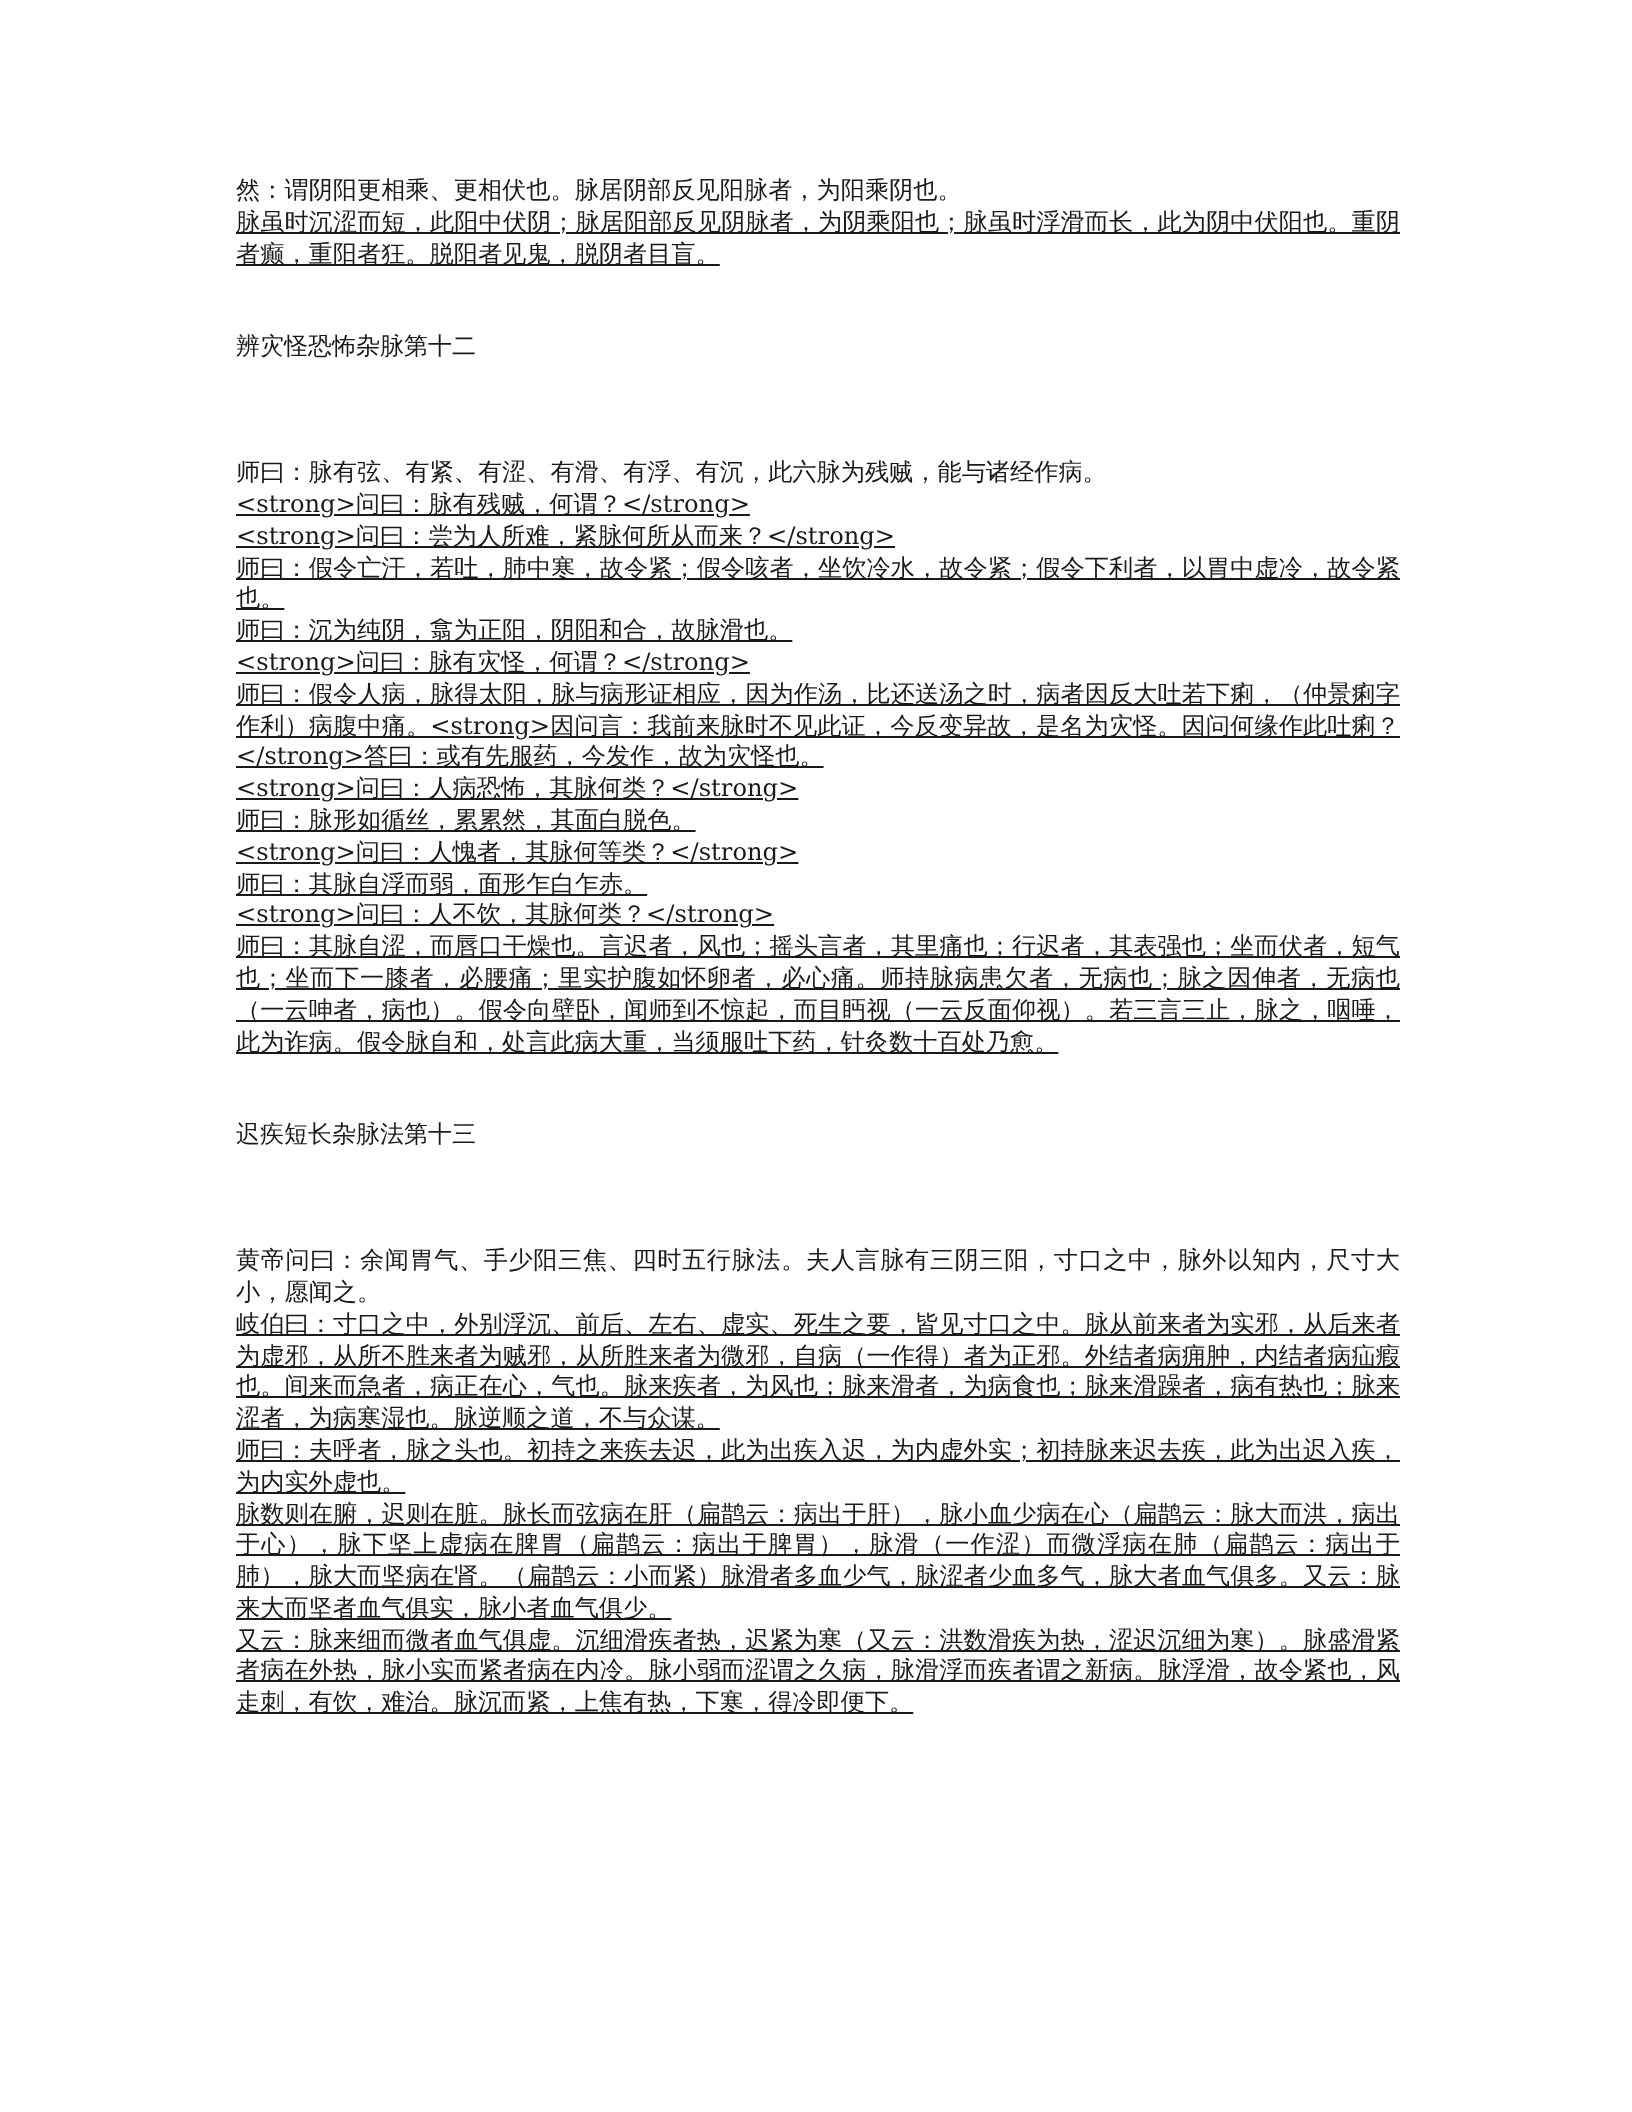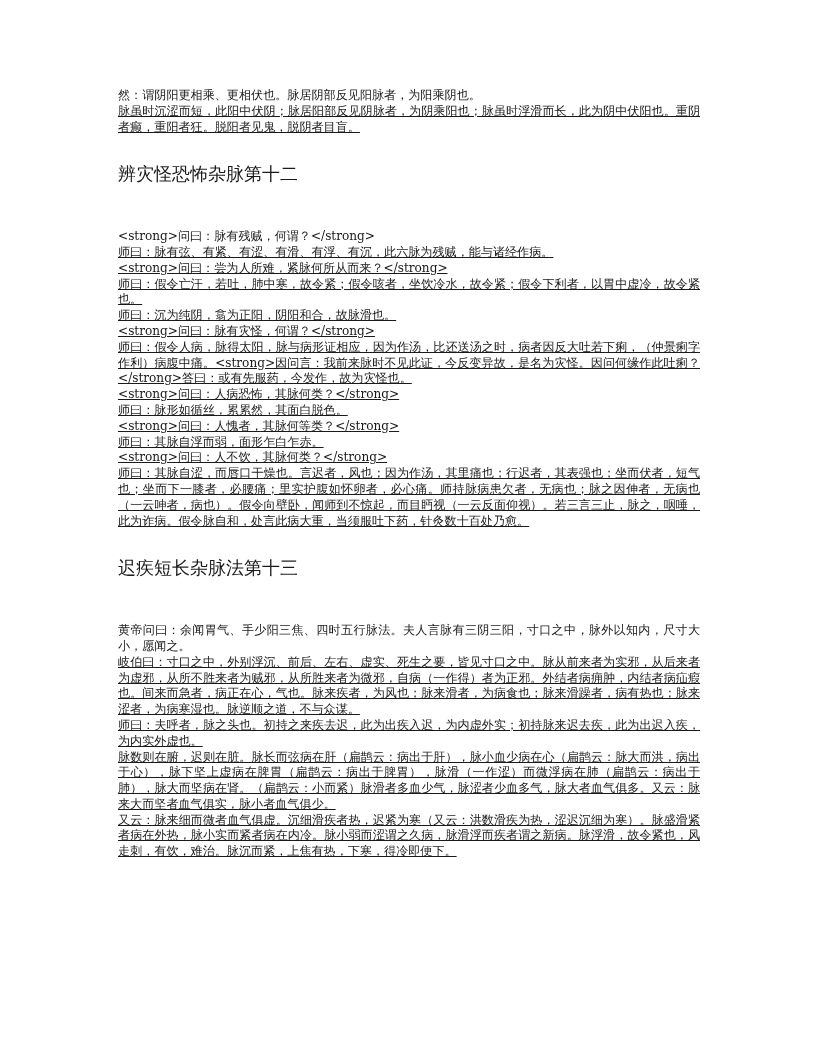--- a/index.html
+++ b/index.html
@@ -32,21 +32,21 @@
     text-align: justify;
     text-justify: inter-ideograph;
     word-break: break-all;
     letter-spacing: 0;
   }
   .para + .para {
     margin-top: 0;
     text-decoration: underline;
   }
   .heading {
-    font-size: 18px;
+    font-size: 12px;
     line-height: 15.8px;
     color: #1a1a1a;
     margin: 0;
     font-weight: normal;
   }
   .spacer-heading-before {
     height: 31px;
   }
   .spacer-heading-after {
     height: 47px;
@@ -55,33 +55,33 @@
 </head>
 <body>
 
 <div class="page">
   <div class="content" id="doc-body">
       <p class="para">然：谓阴阳更相乘、更相伏也。脉居阴部反见阳脉者，为阳乘阴也。</p>
       <p class="para">脉虽时沉涩而短，此阳中伏阴；脉居阳部反见阴脉者，为阴乘阳也；脉虽时浮滑而长，此为阴中伏阳也。重阴者癫，重阳者狂。脱阳者见鬼，脱阴者目盲。</p>
       <div class="spacer-heading-before"></div>
       <div class="heading">辨灾怪恐怖杂脉第十二</div>
       <div class="spacer-heading-after"></div>
+      <p class="para">师曰：脉有弦、有紧、有涩、有滑、有浮、有沉，此六脉为残贼，能与诸经作病。</p>
       <p class="para">&lt;strong&gt;问曰：脉有残贼，何谓？&lt;/strong&gt;</p>
-      <p class="para">师曰：脉有弦、有紧、有涩、有滑、有浮、有沉，此六脉为残贼，能与诸经作病。</p>
       <p class="para">&lt;strong&gt;问曰：尝为人所难，紧脉何所从而来？&lt;/strong&gt;</p>
       <p class="para">师曰：假令亡汗，若吐，肺中寒，故令紧；假令咳者，坐饮冷水，故令紧；假令下利者，以胃中虚冷，故令紧也。</p>
       <p class="para">师曰：沉为纯阴，翕为正阳，阴阳和合，故脉滑也。</p>
       <p class="para">&lt;strong&gt;问曰：脉有灾怪，何谓？&lt;/strong&gt;</p>
       <p class="para">师曰：假令人病，脉得太阳，脉与病形证相应，因为作汤，比还送汤之时，病者因反大吐若下痢，（仲景痢字作利）病腹中痛。&lt;strong&gt;因问言：我前来脉时不见此证，今反变异故，是名为灾怪。因问何缘作此吐痢？&lt;/strong&gt;答曰：或有先服药，今发作，故为灾怪也。</p>
       <p class="para">&lt;strong&gt;问曰：人病恐怖，其脉何类？&lt;/strong&gt;</p>
       <p class="para">师曰：脉形如循丝，累累然，其面白脱色。</p>
       <p class="para">&lt;strong&gt;问曰：人愧者，其脉何等类？&lt;/strong&gt;</p>
       <p class="para">师曰：其脉自浮而弱，面形乍白乍赤。</p>
       <p class="para">&lt;strong&gt;问曰：人不饮，其脉何类？&lt;/strong&gt;</p>
-      <p class="para">师曰：其脉自涩，而唇口干燥也。言迟者，风也；因为作汤，其里痛也；行迟者，其表强也；坐而伏者，短气也；坐而下一膝者，必腰痛；里实护腹如怀卵者，必心痛。师持脉病患欠者，无病也；脉之因伸者，无病也（一云呻者，病也）。假令向壁卧，闻师到不惊起，而目眄视（一云反面仰视）。若三言三止，脉之，咽唾，此为诈病。假令脉自和，处言此病大重，当须服吐下药，针灸数十百处乃愈。</p>
+      <p class="para">师曰：其脉自涩，而唇口干燥也。言迟者，风也；摇头言者，其里痛也；行迟者，其表强也；坐而伏者，短气也；坐而下一膝者，必腰痛；里实护腹如怀卵者，必心痛。师持脉病患欠者，无病也；脉之因伸者，无病也（一云呻者，病也）。假令向壁卧，闻师到不惊起，而目眄视（一云反面仰视）。若三言三止，脉之，咽唾，此为诈病。假令脉自和，处言此病大重，当须服吐下药，针灸数十百处乃愈。</p>
       <div class="spacer-heading-before"></div>
       <div class="heading">迟疾短长杂脉法第十三</div>
       <div class="spacer-heading-after"></div>
       <p class="para">黄帝问曰：余闻胃气、手少阳三焦、四时五行脉法。夫人言脉有三阴三阳，寸口之中，脉外以知内，尺寸大小，愿闻之。</p>
       <p class="para">岐伯曰：寸口之中，外别浮沉、前后、左右、虚实、死生之要，皆见寸口之中。脉从前来者为实邪，从后来者为虚邪，从所不胜来者为贼邪，从所胜来者为微邪，自病（一作得）者为正邪。外结者病痈肿，内结者病疝瘕也。间来而急者，病正在心，气也。脉来疾者，为风也；脉来滑者，为病食也；脉来滑躁者，病有热也；脉来涩者，为病寒湿也。脉逆顺之道，不与众谋。</p>
       <p class="para">师曰：夫呼者，脉之头也。初持之来疾去迟，此为出疾入迟，为内虚外实；初持脉来迟去疾，此为出迟入疾，为内实外虚也。</p>
       <p class="para">脉数则在腑，迟则在脏。脉长而弦病在肝（扁鹊云：病出于肝），脉小血少病在心（扁鹊云：脉大而洪，病出于心），脉下坚上虚病在脾胃（扁鹊云：病出于脾胃），脉滑（一作涩）而微浮病在肺（扁鹊云：病出于肺），脉大而坚病在肾。（扁鹊云：小而紧）脉滑者多血少气，脉涩者少血多气，脉大者血气俱多。又云：脉来大而坚者血气俱实，脉小者血气俱少。</p>
       <p class="para">又云：脉来细而微者血气俱虚。沉细滑疾者热，迟紧为寒（又云：洪数滑疾为热，涩迟沉细为寒）。脉盛滑紧者病在外热，脉小实而紧者病在内冷。脉小弱而涩谓之久病，脉滑浮而疾者谓之新病。脉浮滑，故令紧也，风走刺，有饮，难治。脉沉而紧，上焦有热，下寒，得冷即便下。</p>
     </div>
 </div>

